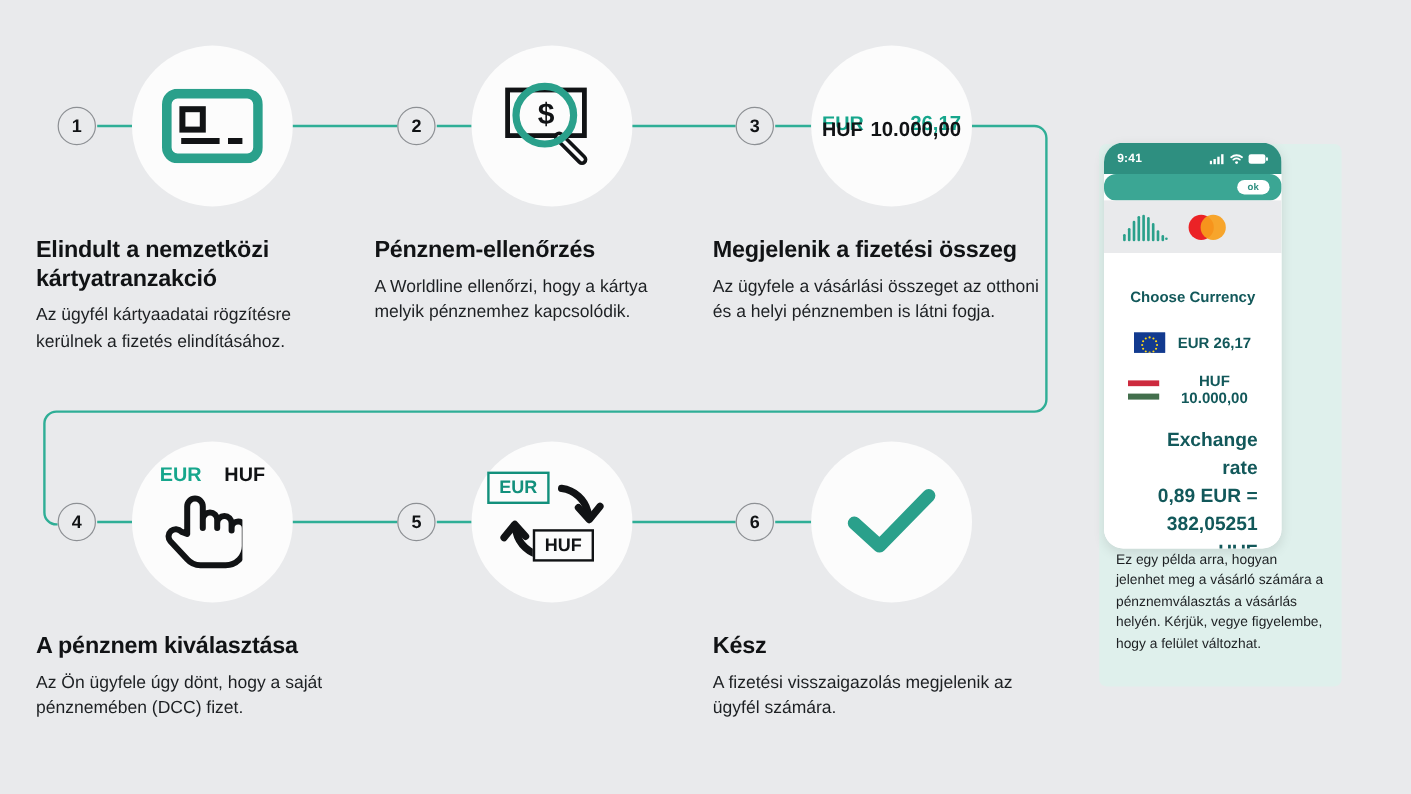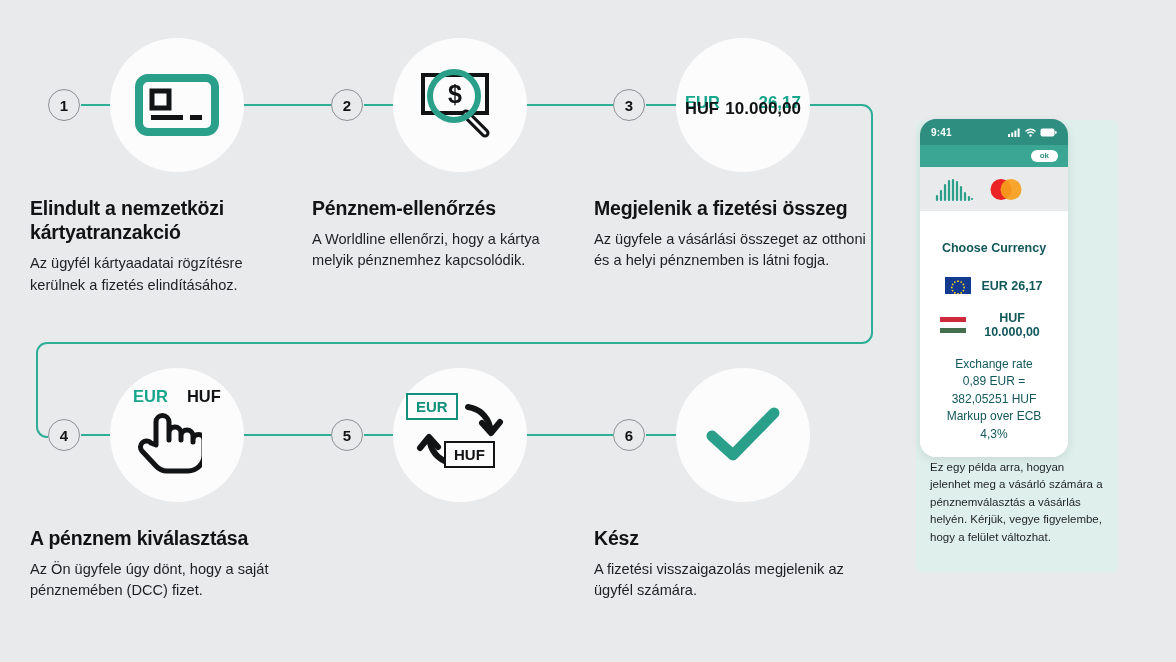--- a/index.html
+++ b/index.html
@@ -76,21 +76,21 @@
     z-index:3;
   }
   .ph-status{
     height:26px;background:#2e8f80;display:flex;align-items:center;
     justify-content:space-between;padding:0 11px;box-sizing:border-box;
   }
   .ph-time{color:#fff;font-size:10px;font-weight:bold;letter-spacing:0.2px;}
   .ph-sysicons{display:flex;align-items:center;gap:4px;}
   .ph-subbar{
     height:22px;background:#3ba694;display:flex;align-items:center;
-    justify-content:flex-end;padding:0 10px;box-sizing:border-box;
+    justify-content:flex-end;padding:0 10px;box-sizing:border-box;border-radius:10px;
   }
   .ok-pill{
     background:#fff;color:#2e8f80;font-size:8px;font-weight:bold;
     border-radius:9px;padding:2px 9px;line-height:1;
   }
   .ph-logobar{
     height:44px;background:#e9eaec;display:flex;align-items:center;
     gap:14px;padding:0 14px;box-sizing:border-box;
   }
   .ph-body{background:#fff;padding:30px 20px 14px;text-align:center;}
@@ -101,21 +101,21 @@
     display:flex;align-items:center;justify-content:center;gap:10px;margin-bottom:17px;
   }
   .cur-opt .lbl{font-size:12.5px;font-weight:bold;color:#12585a;}
   .flag{width:26px;height:17px;position:relative;flex:0 0 auto;}
   .flag.eu{background:#123a8f;}
   .flag.hu{background:#fff;}
   .flag.hu .s1{position:absolute;left:0;top:0;width:100%;height:33.3%;background:#cd2a3e;}
   .flag.hu .s2{position:absolute;left:0;top:33.3%;width:100%;height:33.4%;background:#fff;}
   .flag.hu .s3{position:absolute;left:0;top:66.7%;width:100%;height:33.3%;background:#436f4d;}
   .rate{margin-top:10px;}
-  .rate div{font-size:12px;font-weight:normal;color:#12585a;line-height:1.45;}
+  .rate div{font-size:16px;font-weight:bold;color:#12585a;line-height:1.45;text-align:right;}
 
   .caption{
     position:absolute;font-size:11.5px;line-height:1.52;color:#1d2023;z-index:4;
   }
 </style>
 </head>
 <body>
 
 <div class="stage">
 

